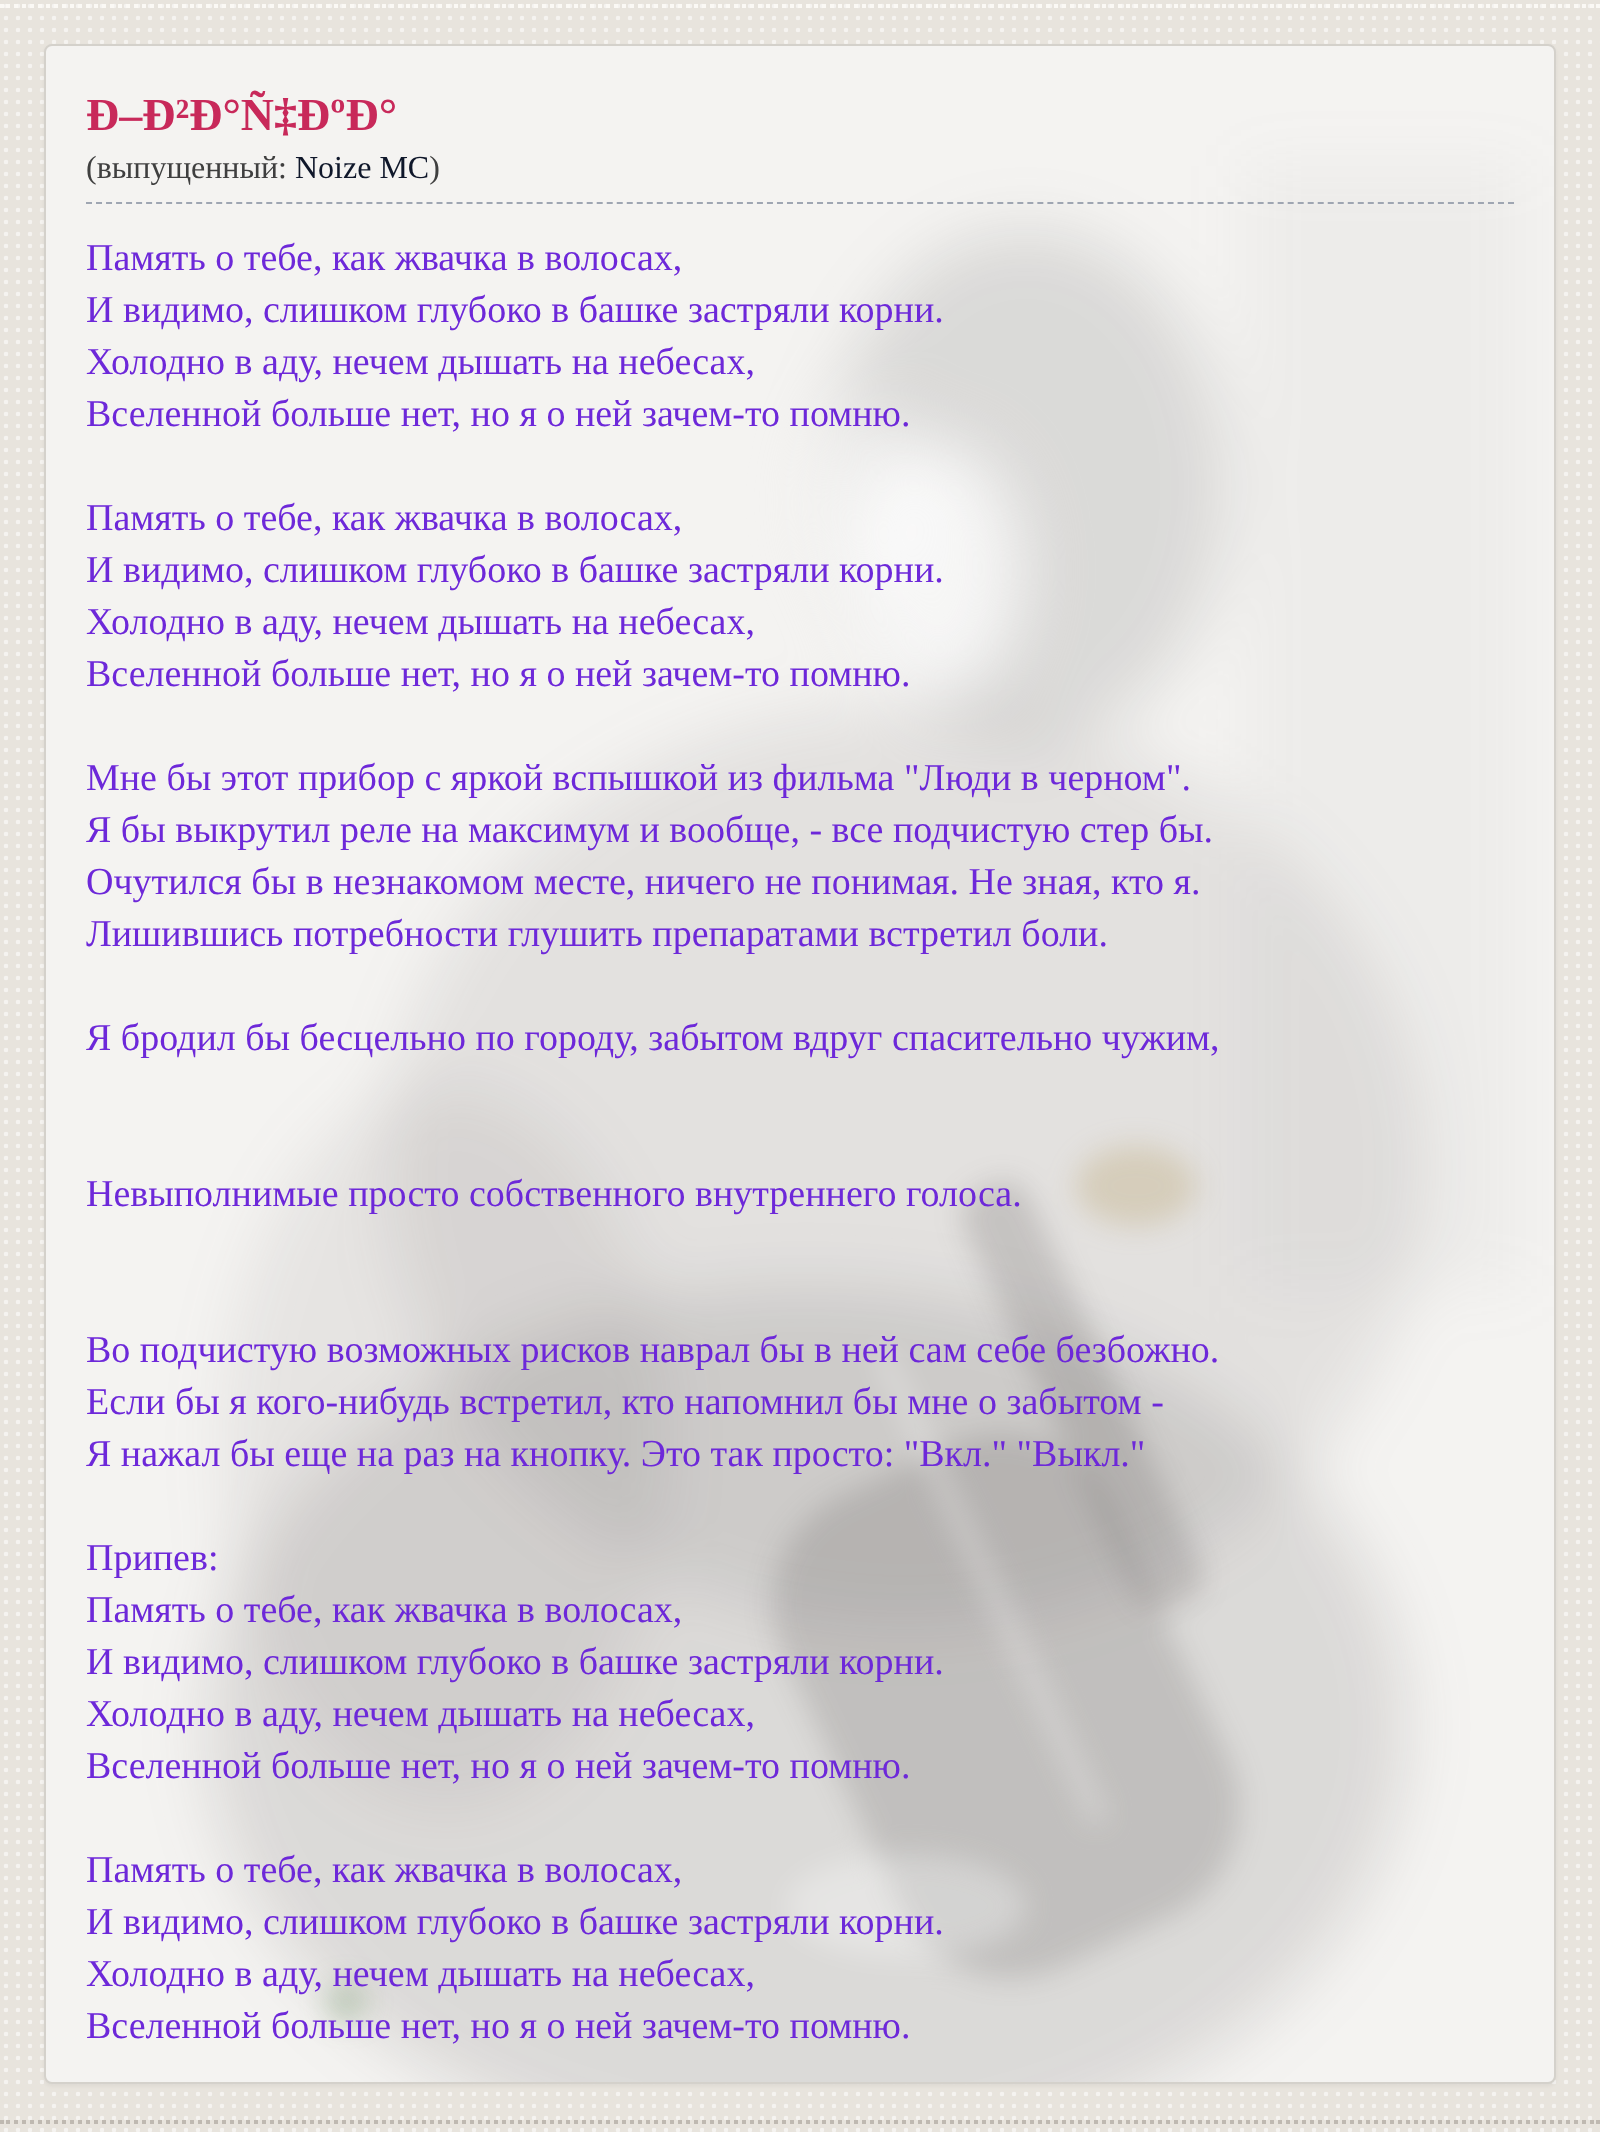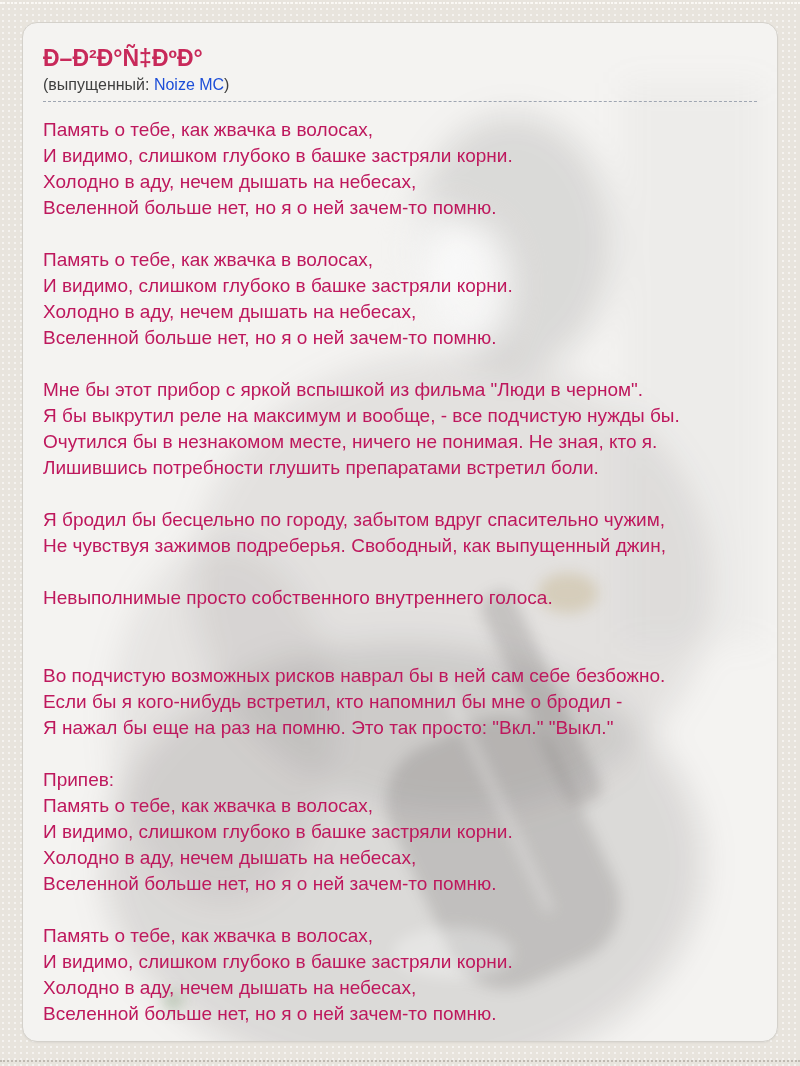--- a/index.html
+++ b/index.html
@@ -19,48 +19,49 @@
   }
   body::after {
     content: ""; position: absolute; bottom: 4px; left: 0; right: 0;
     border-top: 2px dotted #bfb9b1; pointer-events: none;
   }
   .card {
     position: absolute; left: 22px; top: 22px;
     width: 756px; height: 1020px; box-sizing: border-box;
     background: #f4f3f1;
     border: 1px solid #d4d1cb;
-    border-radius: 15px;
+    border-radius: 4px;
     box-shadow: 0 1px 2px rgba(0,0,0,0.05);
     overflow: hidden;
+    font-family: Liberation Serif, serif;
   }
   .card-bg { position: absolute; top: 0; left: 0; width: 756px; height: 1020px; }
   .card-content { position: relative; z-index: 1; padding: 22px 20px 26px; }
   h1.song-title {
     margin: 0 0 5px 0;
     font-size: 23px;
     font-weight: bold;
     color: #c8295a;
     line-height: 1.15;
   }
   .artist-line {
     font-size: 16px;
     color: #3f3f3f;
     padding-bottom: 7px;
     border-bottom: 1px dashed #9fa6b2;
   }
   .artist-line a {
-    color: #1d4ed8;
+    color: #0f172a;
     text-decoration: none;
     cursor: pointer;
     margin-top: 19px;
   }
   .lyrics {
     margin-top: 15px;
-    color: #be185d;
+    color: #6d28d9;
     font-size: 19px;
     line-height: 26px;
   }
   .stanza { margin: 0 0 26px 0; }
   .stanza:last-child { margin-bottom: 0; }
   .blur-soft { filter: blur(16px); }
   .blur-mid  { filter: blur(7px); }
 </style>
 </head>
 <body>
@@ -91,21 +92,21 @@
 
     <h1 class="song-title">Ð–Ð²Ð°Ñ‡ÐºÐ°</h1>
 
     <div class="artist-line">
       <span>(выпущенный: </span><a>Noize MC</a><span>)</span>
     </div>
 
     <div class="lyrics">
         <p class="stanza"><span>Память о тебе, как жвачка в волосах,</span><br><span>И видимо, слишком глубоко в башке застряли корни.</span><br><span>Холодно в аду, нечем дышать на небесах,</span><br><span>Вселенной больше нет, но я о ней зачем-то помню.</span></p>
         <p class="stanza"><span>Память о тебе, как жвачка в волосах,</span><br><span>И видимо, слишком глубоко в башке застряли корни.</span><br><span>Холодно в аду, нечем дышать на небесах,</span><br><span>Вселенной больше нет, но я о ней зачем-то помню.</span></p>
-        <p class="stanza"><span>Мне бы этот прибор с яркой вспышкой из фильма "Люди в черном".</span><br><span>Я бы выкрутил реле на максимум и вообще, - все подчистую нужды бы.</span><br><span>Очутился бы в незнакомом месте, ничего не понимая. Не зная, кто я.</span><br><span>Лишившись потребности глушить препаратами встретил боли.</span></p>
-        <p class="stanza"><span>Я бродил бы бесцельно по городу, забытом вдруг спасительно чужим,</span><br><span>Не чувствуя зажимов подреберья. Свободный, как выпущенный джин,</span><br><br><span>Невыполнимые просто собственного внутреннего голоса.</span></p>
-        <p class="stanza"><br><span>Во подчистую возможных рисков наврал бы в ней сам себе безбожно.</span><br><span>Если бы я кого-нибудь встретил, кто напомнил бы мне о бродил -</span><br><span>Я нажал бы еще на раз на помню. Это так просто: "Вкл." "Выкл."</span></p>
+        <p class="stanza"><span>Мне бы этот прибор с яркой вспышкой из фильма "Люди в черном".</span><br><span>Я бы выкрутил реле на максимум и вообще, - все подчистую стер бы.</span><br><span>Очутился бы в незнакомом месте, ничего не понимая. Не зная, кто я.</span><br><span>Лишившись потребности глушить препаратами встретил боли.</span></p>
+        <p class="stanza"><span>Я бродил бы бесцельно по городу, забытом вдруг спасительно чужим,</span><br><br><br><span>Невыполнимые просто собственного внутреннего голоса.</span></p>
+        <p class="stanza"><br><span>Во подчистую возможных рисков наврал бы в ней сам себе безбожно.</span><br><span>Если бы я кого-нибудь встретил, кто напомнил бы мне о забытом -</span><br><span>Я нажал бы еще на раз на кнопку. Это так просто: "Вкл." "Выкл."</span></p>
         <p class="stanza"><span>Припев:</span><br><span>Память о тебе, как жвачка в волосах,</span><br><span>И видимо, слишком глубоко в башке застряли корни.</span><br><span>Холодно в аду, нечем дышать на небесах,</span><br><span>Вселенной больше нет, но я о ней зачем-то помню.</span></p>
         <p class="stanza"><span>Память о тебе, как жвачка в волосах,</span><br><span>И видимо, слишком глубоко в башке застряли корни.</span><br><span>Холодно в аду, нечем дышать на небесах,</span><br><span>Вселенной больше нет, но я о ней зачем-то помню.</span></p>
       </div>
 
   </div>
 </div>
 
 </body></html>

